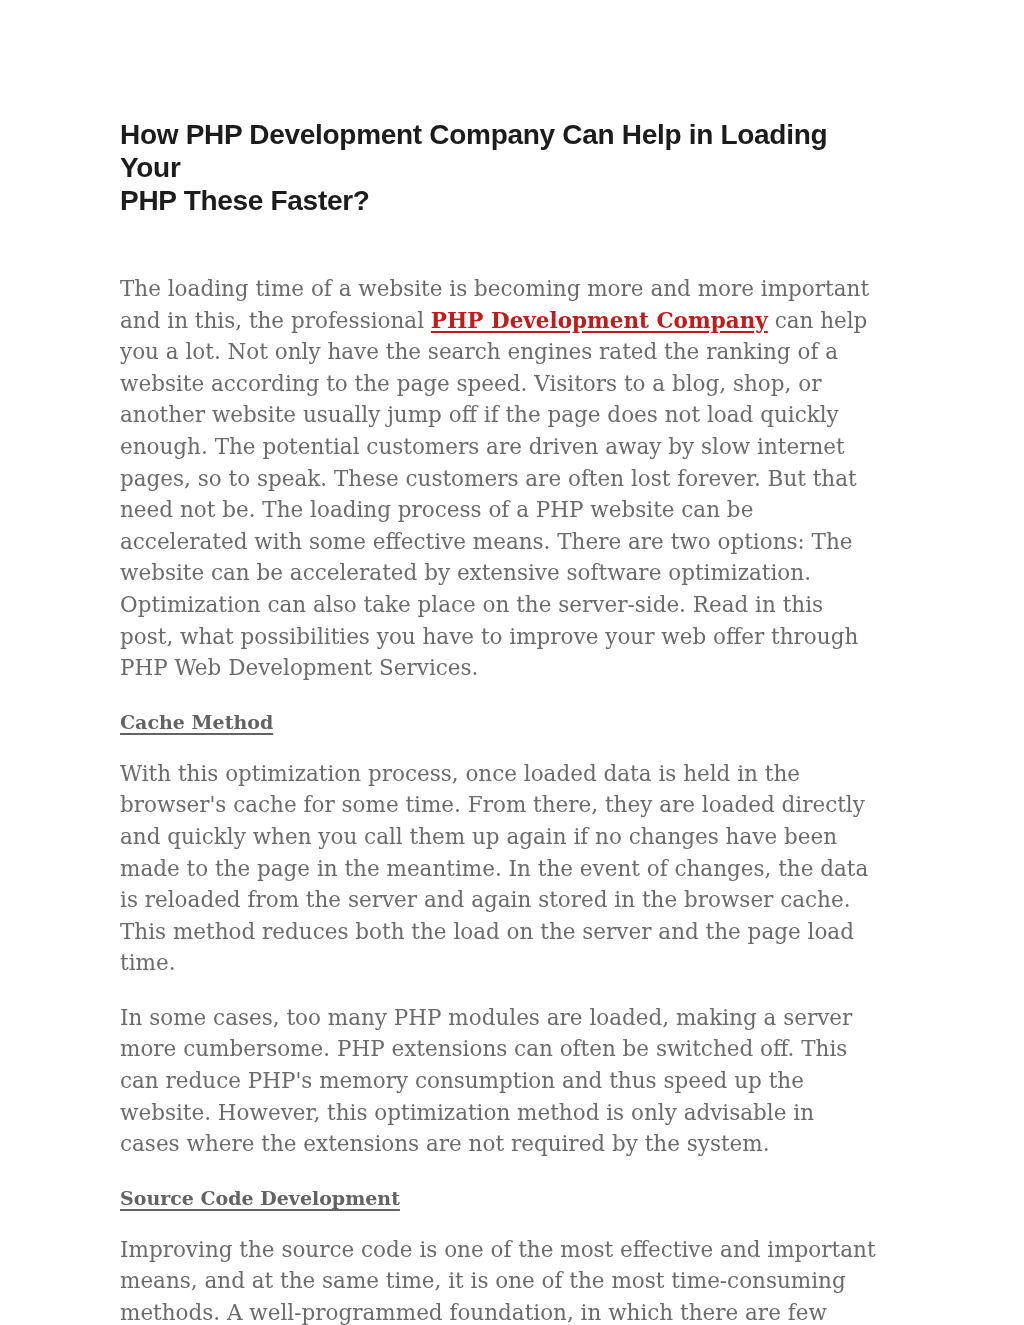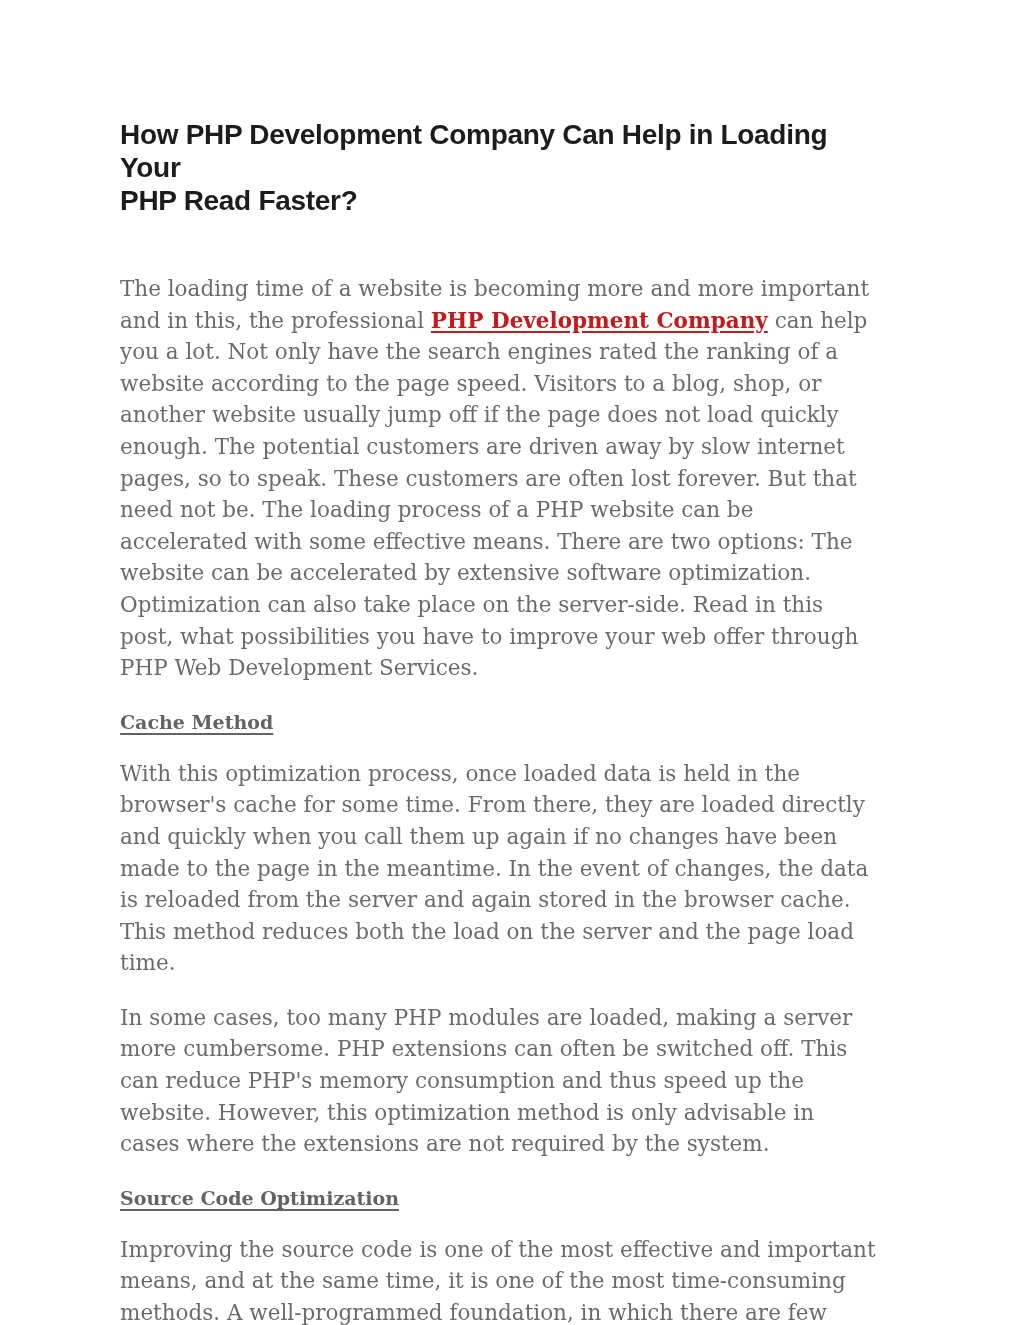--- a/index.html
+++ b/index.html
@@ -57,32 +57,32 @@
     margin-top: 31px;
   }
 </style>
 </head>
 <body>
 
 <div class="page">
 
   <h1 class="title">
     <span class="tline">How PHP Development Company Can Help in Loading Your</span>
-    <span class="tline">PHP Read Faster?</span>
+    <span class="tline">PHP These Faster?</span>
   </h1>
 
   <p class="body-text"><span>The loading time of a website is becoming more and more important and in this, the professional </span><a class="inline-link">PHP Development Company</a><span> can help you a lot. Not only have the search engines rated the ranking of a website according to the page speed. Visitors to a blog, shop, or another website usually jump off if the page does not load quickly enough. The potential customers are driven away by slow internet pages, so to speak. These customers are often lost forever. But that need not be. The loading process of a PHP website can be accelerated with some effective means. There are two options: The website can be accelerated by extensive software optimization. Optimization can also take place on the server-side. Read in this post, what possibilities you have to improve your web offer through PHP Web Development Services.</span></p>
 
   <section>
     <h3 class="section-heading">Cache Method</h3>
     <p class="body-text">With this optimization process, once loaded data is held in the browser's cache for some time. From there, they are loaded directly and quickly when you call them up again if no changes have been made to the page in the meantime. In the event of changes, the data is reloaded from the server and again stored in the browser cache. This method reduces both the load on the server and the page load time.</p>
   </section>
 
   <section>
     <p class="body-text">In some cases, too many PHP modules are loaded, making a server more cumbersome. PHP extensions can often be switched off. This can reduce PHP's memory consumption and thus speed up the website. However, this optimization method is only advisable in cases where the extensions are not required by the system.</p>
   </section>
 
   <section>
-    <h3 class="section-heading">Source Code Optimization</h3>
+    <h3 class="section-heading">Source Code Development</h3>
     <p class="body-text">Improving the source code is one of the most effective and important means, and at the same time, it is one of the most time-consuming methods. A well-programmed foundation, in which there are few errors, runs reliably and</p>
   </section>
 
 </div>
 
 </body></html>

